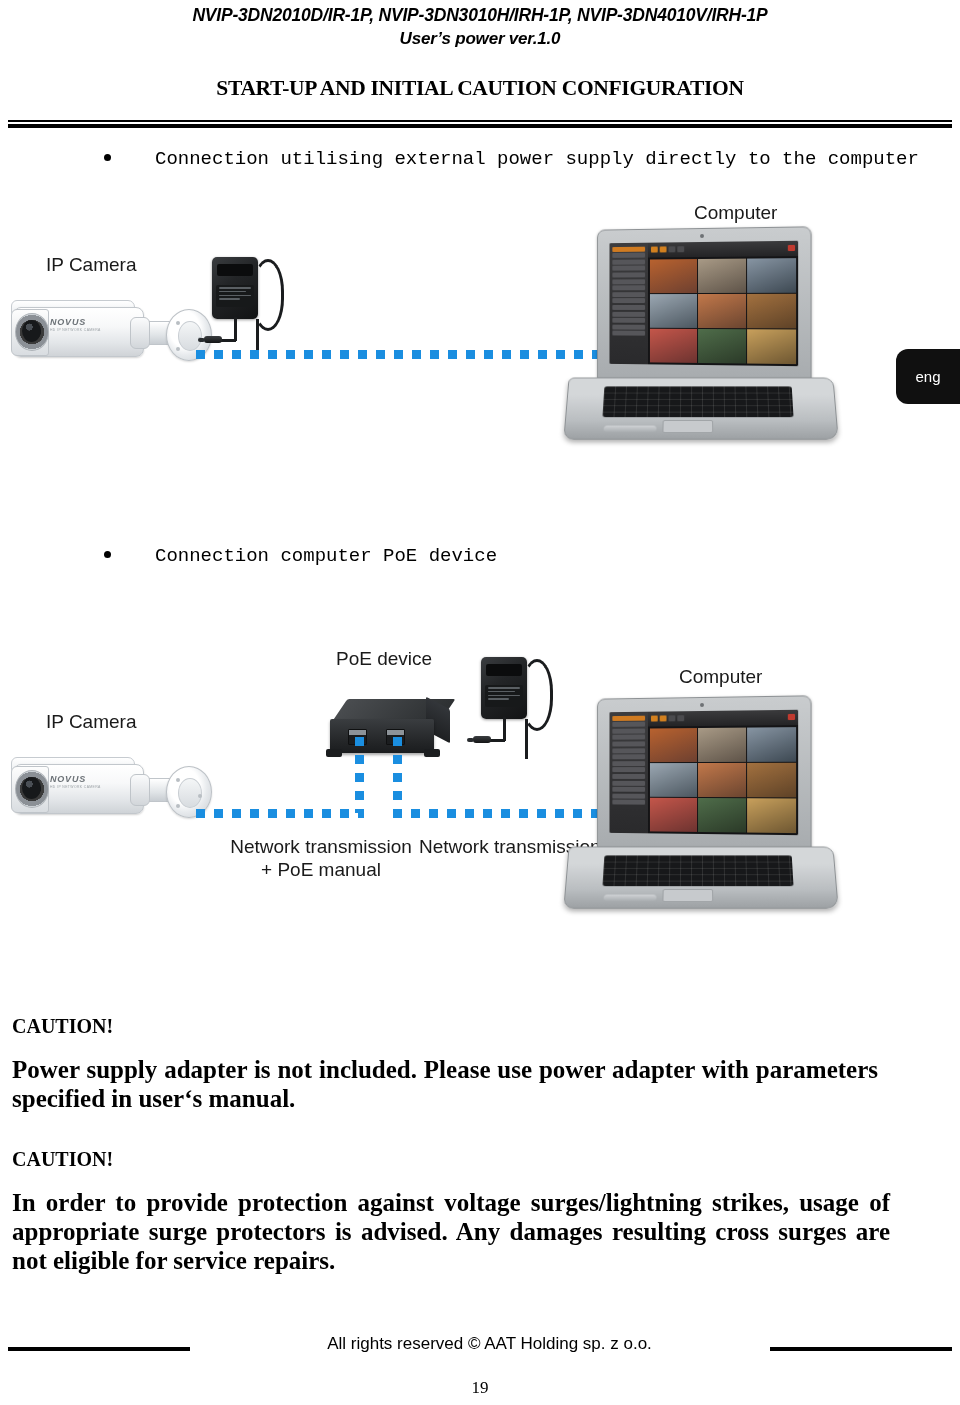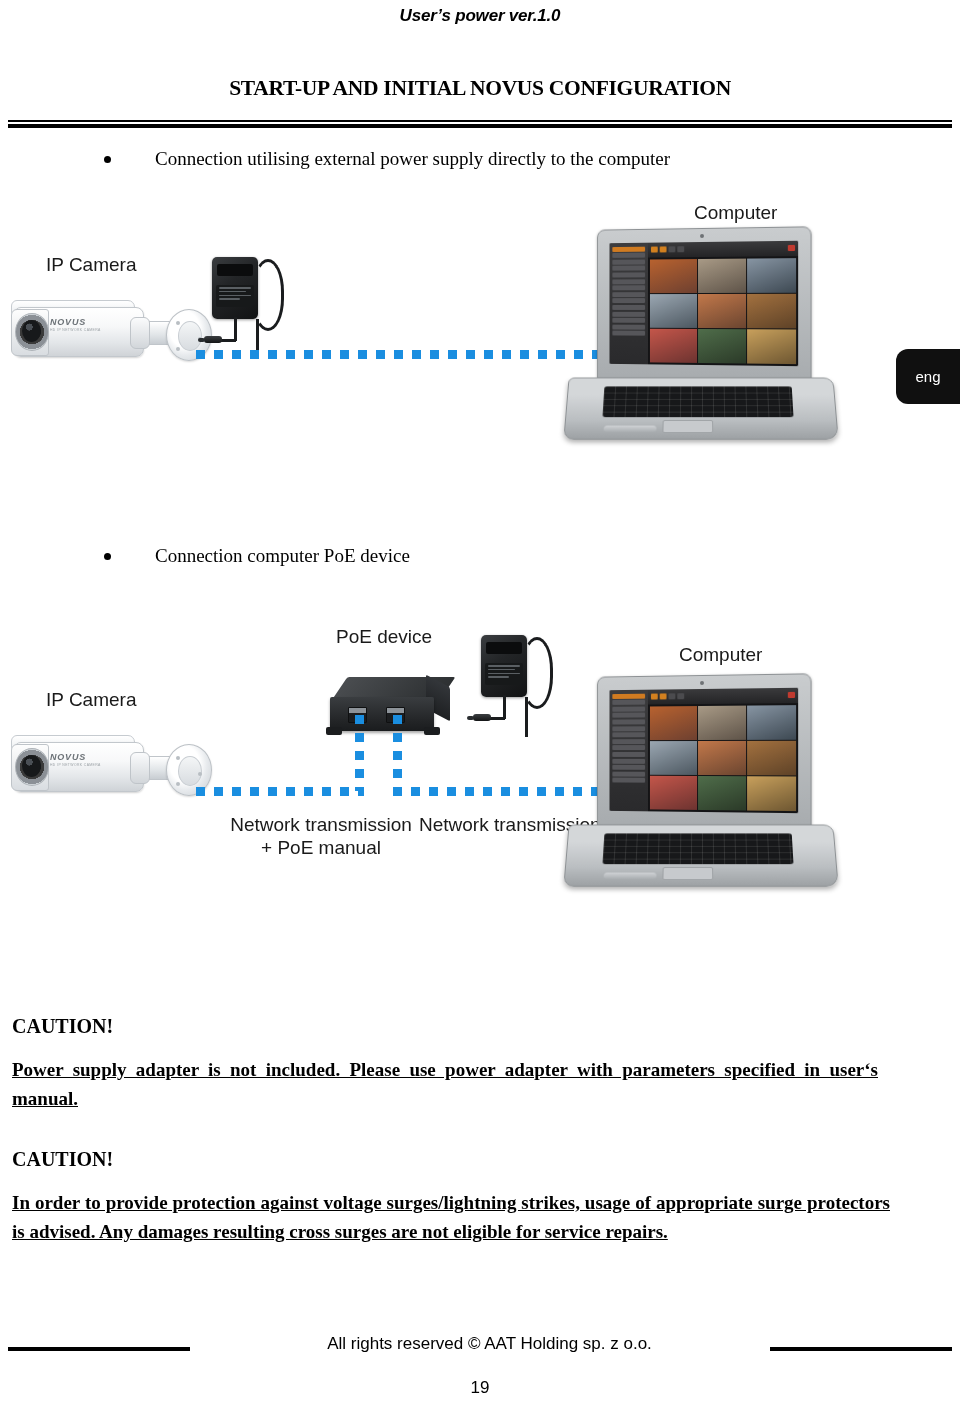--- a/index.html
+++ b/index.html
@@ -47,21 +47,21 @@
   }
   .rule-double .r-thin {
     height: 2px; background: #000; width: 100%;
   }
   .rule-double .r-gap { height: 2px; }
   .rule-double .r-thick { height: 4px; background: #000; width: 100%; }
 
   
   .bullet-head {
     position: absolute;
-    font-family: Liberation Serif, serif;
+    font-family: Liberation Mono, monospace;
     font-size: 19px;
     white-space: nowrap;
   }
   .bullet-head .dot {
     display: inline-block;
     width: 7px; height: 7px;
     border-radius: 50%;
     background: #000;
     vertical-align: middle;
     margin-right: 44px;
@@ -433,25 +433,24 @@
   .caution-title {
     position: absolute;
     font-family: "Liberation Serif", serif;
     font-weight: 700;
     font-size: 20px;
   }
   .caution-body {
     position: absolute;
     font-family: "Liberation Serif", serif;
     font-weight: 700;
-    font-size: 19px;
+    font-size: 25px;
     line-height: 29px;
     text-align: justify;
     text-justify: inter-word;
-    text-decoration: underline;
   }
 
   
   .foot-rule-l, .foot-rule-r {
     position: absolute;
     top: 1347px;
     height: 4px;
     background: #000;
   }
   .foot-rule-l { left: 8px; width: 182px; }
@@ -461,32 +460,33 @@
     left: 0; right: 0; top: 1334px;
     text-align: center;
     font-family: "Liberation Sans", sans-serif;
     font-size: 17px;
     padding-left: 19px;
   }
   .page-no {
     position: absolute;
     left: 0; right: 0; top: 1378px;
     text-align: center;
-    font-family: Liberation Sans, sans-serif;
+    font-family: Liberation Serif, serif;
     font-size: 17px;
   }
 </style>
 </head>
 <body>
 
 <div class="hdr">
+  <div>NVIP-3DN2010D/IR-1P, NVIP-3DN3010H/IRH-1P, NVIP-3DN4010V/IRH-1P</div>
   <div class="hdr-line2">User’s power ver.1.0</div>
 </div>
 
-<div class="doc-title">START-UP AND INITIAL NOVUS CONFIGURATION</div>
+<div class="doc-title">START-UP AND INITIAL CAUTION CONFIGURATION</div>
 
 <div class="rule-double">
   <div class="r-thin"></div>
   <div class="r-gap"></div>
   <div class="r-thick"></div>
 </div>
 
 <div class="bullet-head" style="left:104px; top:148px;">
   <span class="dot"></span><span>Connection utilising external power supply directly to the computer</span>
 </div>
@@ -584,21 +584,21 @@
 </div>
 
 <div class="eng-tab">
   <span>eng</span>
 </div>
 
 <div class="bullet-head" style="left:104px; top:545px;">
   <span class="dot"></span><span>Connection computer PoE device</span>
 </div>
 
-<div class="diagram" style="left:0; top:605px; width:818px; height:360px;">
+<div class="diagram" style="left:0; top:627px; width:818px; height:360px;">
 
   <div class="dlabel" style="left:336px; top:20px;">PoE device</div>
   <div class="dlabel" style="left:679px; top:38px;">Computer</div>
   <div class="dlabel" style="left:46px; top:83px;">IP Camera</div>
 
   <div class="dlabel center" style="left:206px; top:208px; width:230px;">
     <div>Network transmission</div>
     <div>+ PoE manual</div>
   </div>
   <div class="dlabel" style="left:419px; top:208px;">Network transmission</div>

